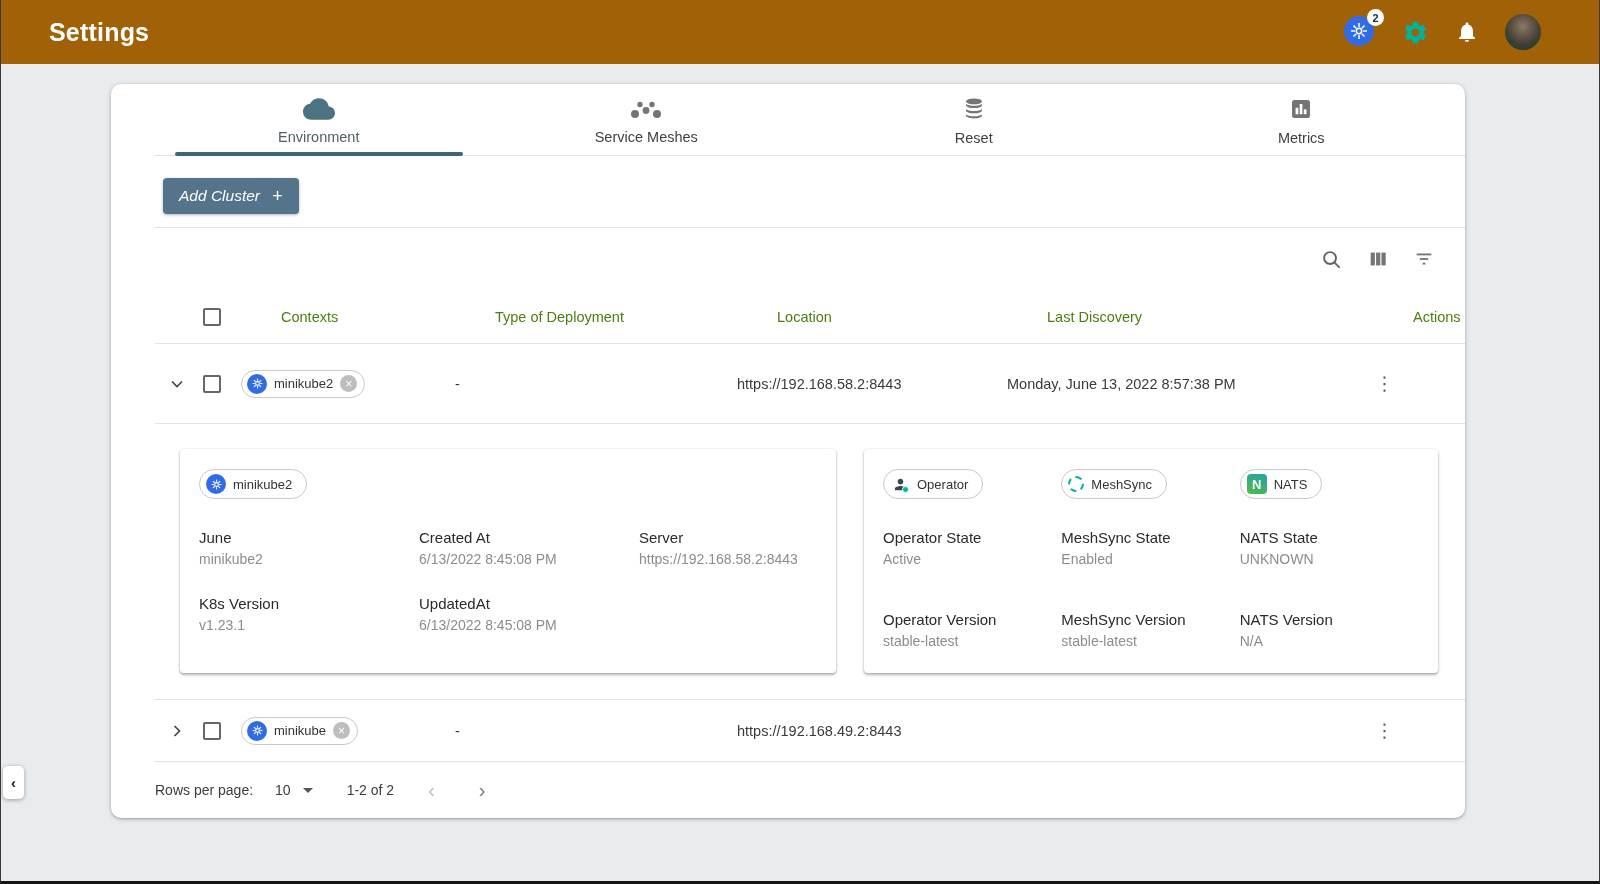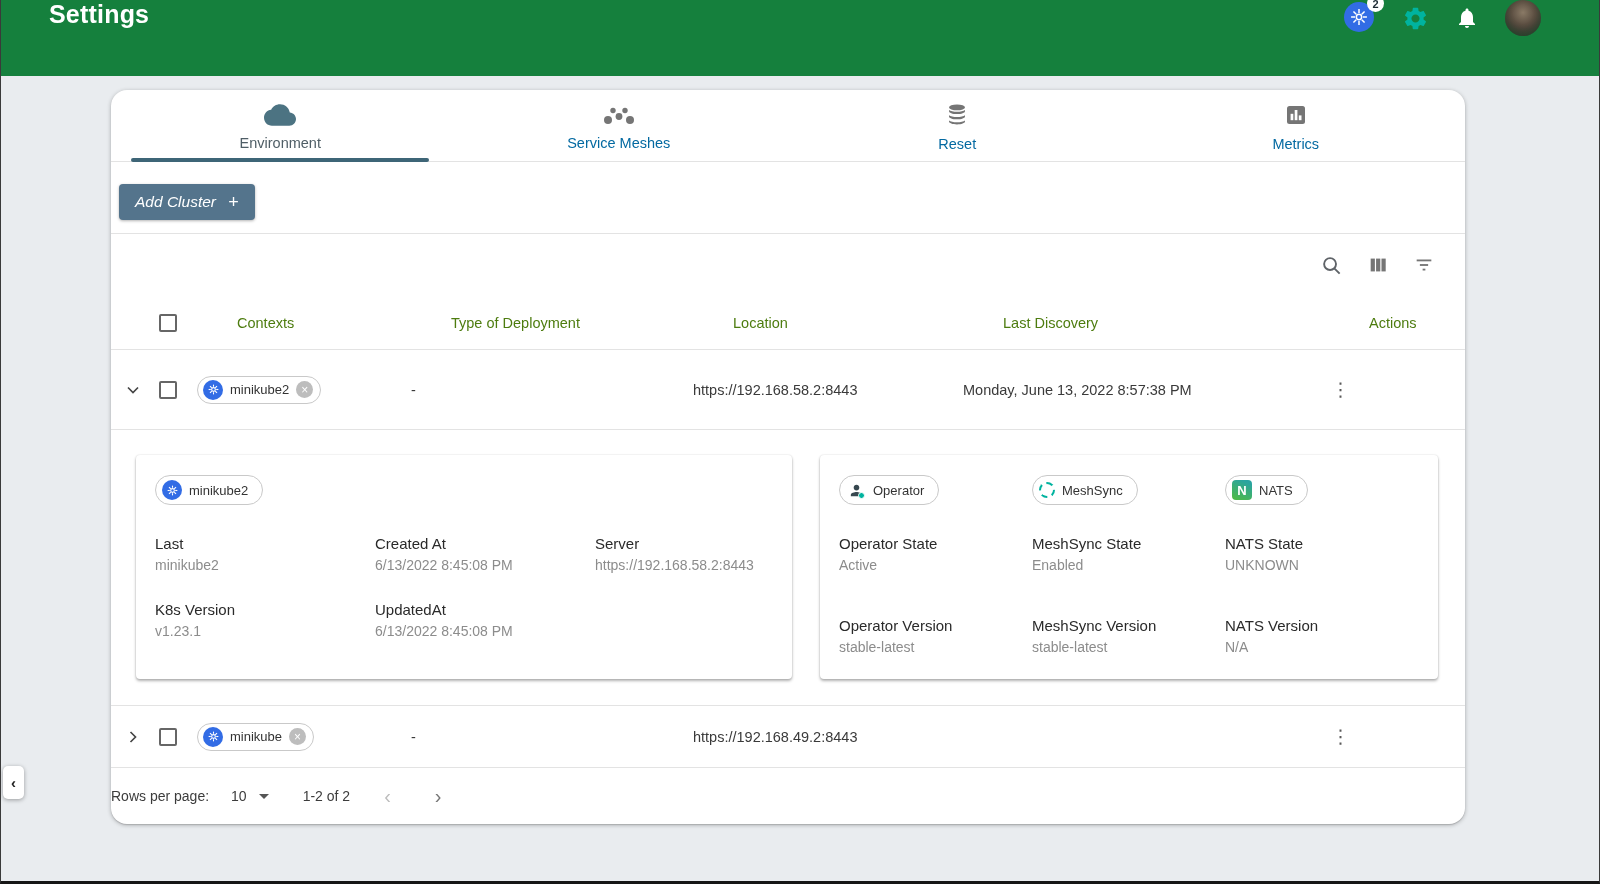--- a/index.html
+++ b/index.html
@@ -8,21 +8,21 @@
     font-family: "Liberation Sans", sans-serif;
     background:#e9ecef;
     position:relative;
     overflow:hidden;
     border-left:1px solid #3a3a3a;
     border-right:1px solid #3a3a3a;
     border-bottom:3px solid #161616;
   }
   
   .topbar {
-    height:76px; background:#15803d; display:flex; align-items:flex-start;
+    height:64px; background:#a16207; display:flex; align-items:center;
     justify-content:space-between; padding:0 58px 0 48px;
   }
   .topbar h1 { color:#fff; font-size:25px; font-weight:700; letter-spacing:.2px; }
   .topbar-right { display:flex; align-items:center; gap:26px; }
   .k8s-ctx { position:relative; width:32px; height:32px; cursor:pointer; }
   .k8s-circle {
     width:30px; height:30px; border-radius:50%; background:#326ce5;
     display:flex; align-items:center; justify-content:center;
   }
   .ctx-badge {
@@ -31,31 +31,32 @@
     display:flex; align-items:center; justify-content:center;
   }
   .icon-btn { display:flex; align-items:center; justify-content:center; cursor:pointer; background:none; border:none; }
   .avatar {
     width:36px; height:36px; border-radius:50%; cursor:pointer;
     background: radial-gradient(circle at 50% 35%, #8a7a66 0%, #5c4f42 40%, #33302c 75%, #201e1c 100%);
     box-shadow: inset 0 -4px 6px rgba(40,90,50,.5);
   }
   
   .card {
-    position:absolute; left:110px; top:90px; width:1354px;
-    background:#fff; border-radius:16px;
+    position:absolute; left:110px; top:84px; width:1354px;
+    background:#fff; border-radius:10px;
     box-shadow:0 1px 4px rgba(0,0,0,.28), 0 1px 1px rgba(0,0,0,.12);
+    padding-left:44px;
   }
   
   .tabs { display:flex; height:72px; border-bottom:1px solid #e3e3e3; }
   .tab {
     width:25%; display:flex; flex-direction:column; align-items:center; justify-content:center;
     gap:5px; position:relative; cursor:pointer; padding-top:4px;
   }
-  .tab .tab-label { font-size:14.5px; color:#0369a1; }
+  .tab .tab-label { font-size:14.5px; color:#404040; }
   .tab.active .tab-label { color:#4f5e66; }
   .tab-indicator {
     position:absolute; bottom:-1px; left:6%; width:88%; height:4px;
     background:#3e6577; border-radius:3px;
   }
   
   .add-row { padding:22px 0 13px 8px; border-bottom:1px solid #e3e3e3; }
   .add-btn {
     background:#54748c; color:#fff; border:none; border-radius:4px;
     font-family:"Liberation Sans", sans-serif;
@@ -319,21 +320,21 @@
                 <line x1="15.2" y1="15.2" x2="18.4" y2="18.4"></line>
                 <line x1="5.6" y1="18.4" x2="8.8" y2="15.2"></line>
                 <line x1="15.2" y1="8.8" x2="18.4" y2="5.6"></line>
               </svg>
           </span>
           <span>minikube2</span>
         </span>
       </div>
       <div class="fields">
         <div class="field">
-          <div class="f-label">Last</div>
+          <div class="f-label">June</div>
           <div class="f-value">minikube2</div>
         </div>
         <div class="field">
           <div class="f-label">Created At</div>
           <div class="f-value">6/13/2022 8:45:08 PM</div>
         </div>
         <div class="field">
           <div class="f-label">Server</div>
           <div class="f-value">https://192.168.58.2:8443</div>
         </div>

